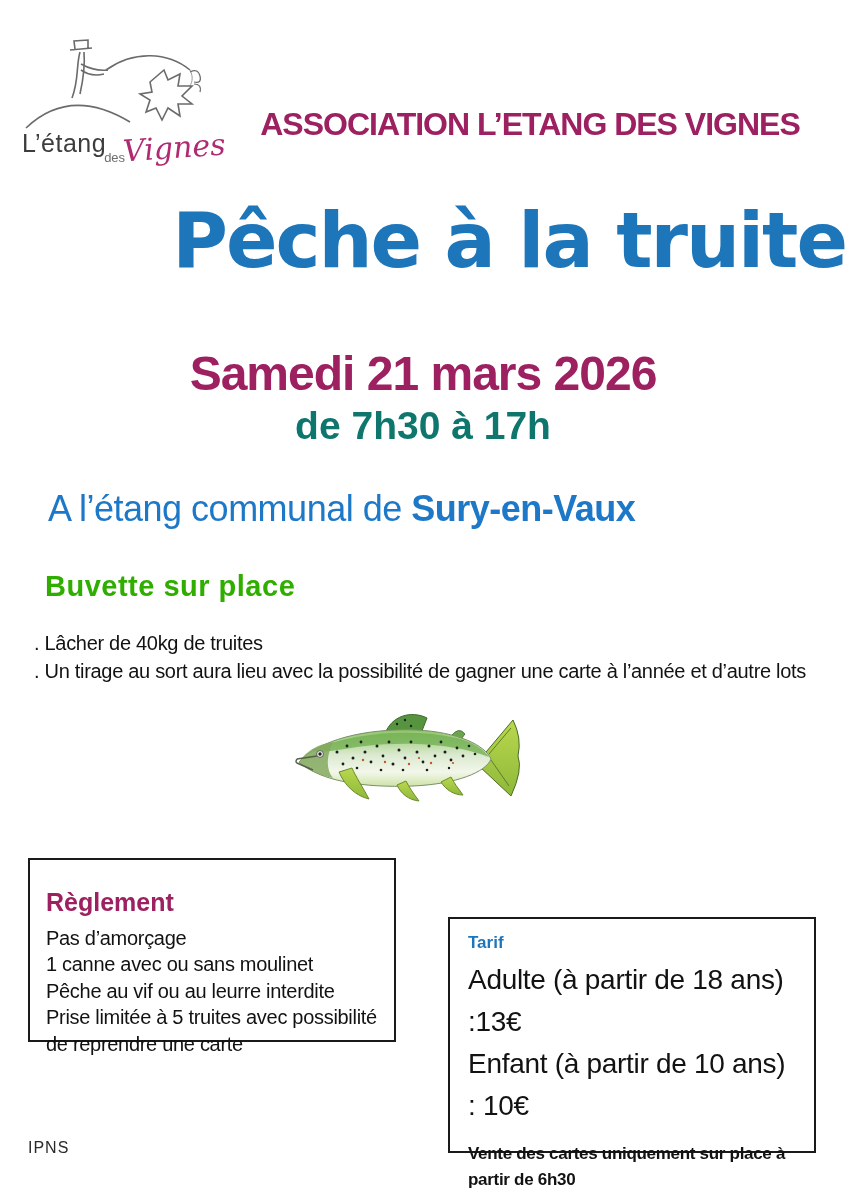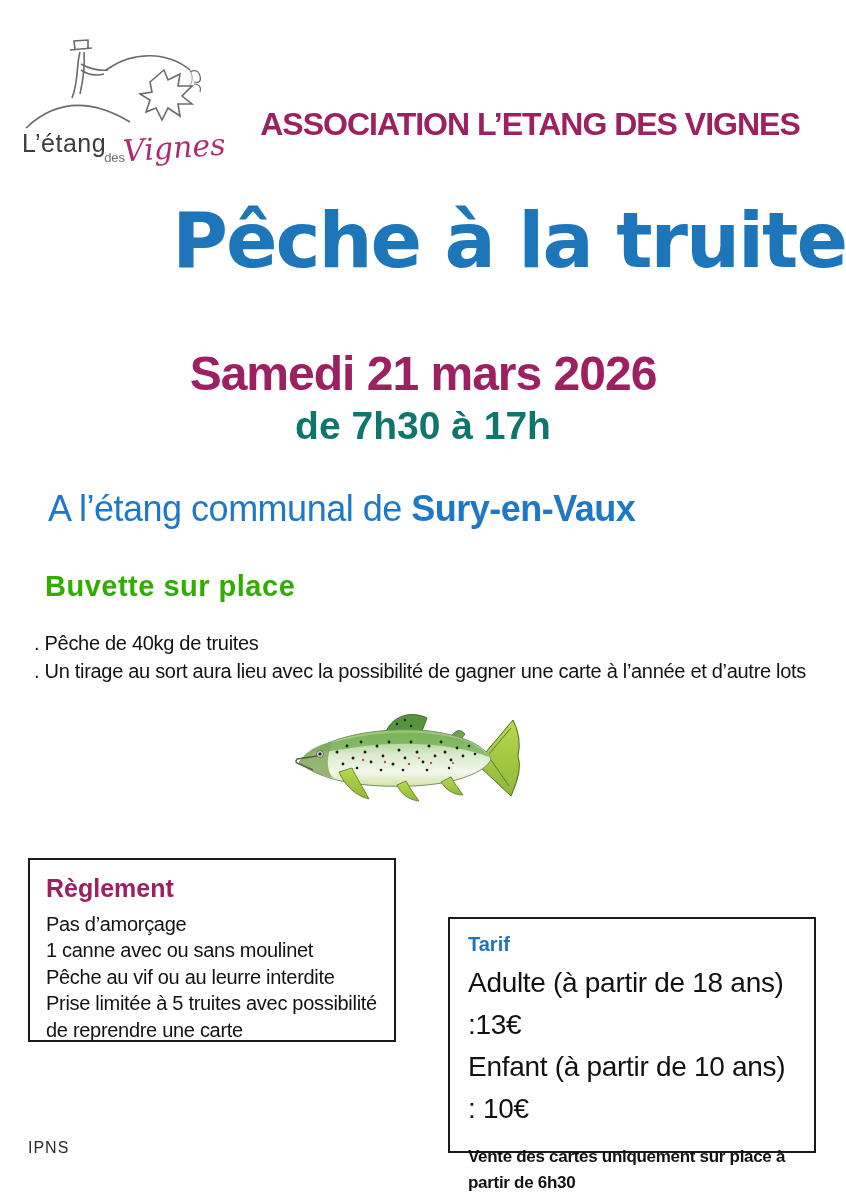--- a/index.html
+++ b/index.html
@@ -58,25 +58,25 @@
     font-size:20px;color:#121212;line-height:1.38;letter-spacing:-0.3px;
     white-space:nowrap;
   }
   
   .trout{position:absolute;left:293px;top:708px;}
   
   .box{
     position:absolute;box-sizing:border-box;
     border:2px solid #1a1a1a;background:#ffffff;
   }
-  .box-reglement{left:28px;top:858px;width:368px;height:184px;padding:12px 16px;}
+  .box-reglement{left:28px;top:858px;width:368px;height:184px;padding:26px 16px;}
   .box-tarif{left:448px;top:917px;width:368px;height:236px;padding:12px 18px;}
   .box-title{font-weight:bold;font-size:25px;margin:2px 0 8px 0;}
   .box-title.magenta{color:#9d2160;}
-  .box-title.blue{color:#1d76ba;font-size:20px;margin-bottom:6px;}
+  .box-title.blue{color:#1d76ba;font-size:17px;margin-bottom:6px;}
   .box-line{font-size:20px;line-height:1.32;color:#121212;letter-spacing:-0.3px;}
   .tarif-line{font-size:28px;line-height:1.5;color:#121212;letter-spacing:-0.3px;}
   .tarif-note{
     font-weight:bold;font-size:17px;line-height:1.55;color:#121212;
     margin-top:14px;letter-spacing:-0.3px;
   }
   .tarif-start{
     font-weight:bold;font-size:29px;color:#9d2160;margin-top:22px;letter-spacing:-0.5px;
   }
   
@@ -118,21 +118,21 @@
   <h1 class="main-title">Pêche à la truite</h1>
 
   <div class="date-day">Samedi 21 mars 2026</div>
   <div class="date-hours">de 7h30 à 17h</div>
 
   <div class="location"><span>A l’étang communal de </span><b>Sury-en-Vaux</b></div>
 
   <div class="buvette">Buvette sur place</div>
 
   <div class="bullets">
-    <div>. Pêche de 40kg de truites</div>
+    <div>. Lâcher de 40kg de truites</div>
     <div>. Un tirage au sort aura lieu avec la possibilité de gagner une carte à l’année et d’autre lots</div>
   </div>
 
   <svg class="trout" width="230" height="100" viewBox="0 0 230 100">
     <defs>
       <linearGradient id="bodyGrad" x1="0" y1="0" x2="0" y2="1">
         <stop offset="0" stop-color="#8fc468"></stop>
         <stop offset="0.45" stop-color="#dcead0"></stop>
         <stop offset="0.75" stop-color="#f2f7ea"></stop>
         <stop offset="1" stop-color="#cfe3a8"></stop>

